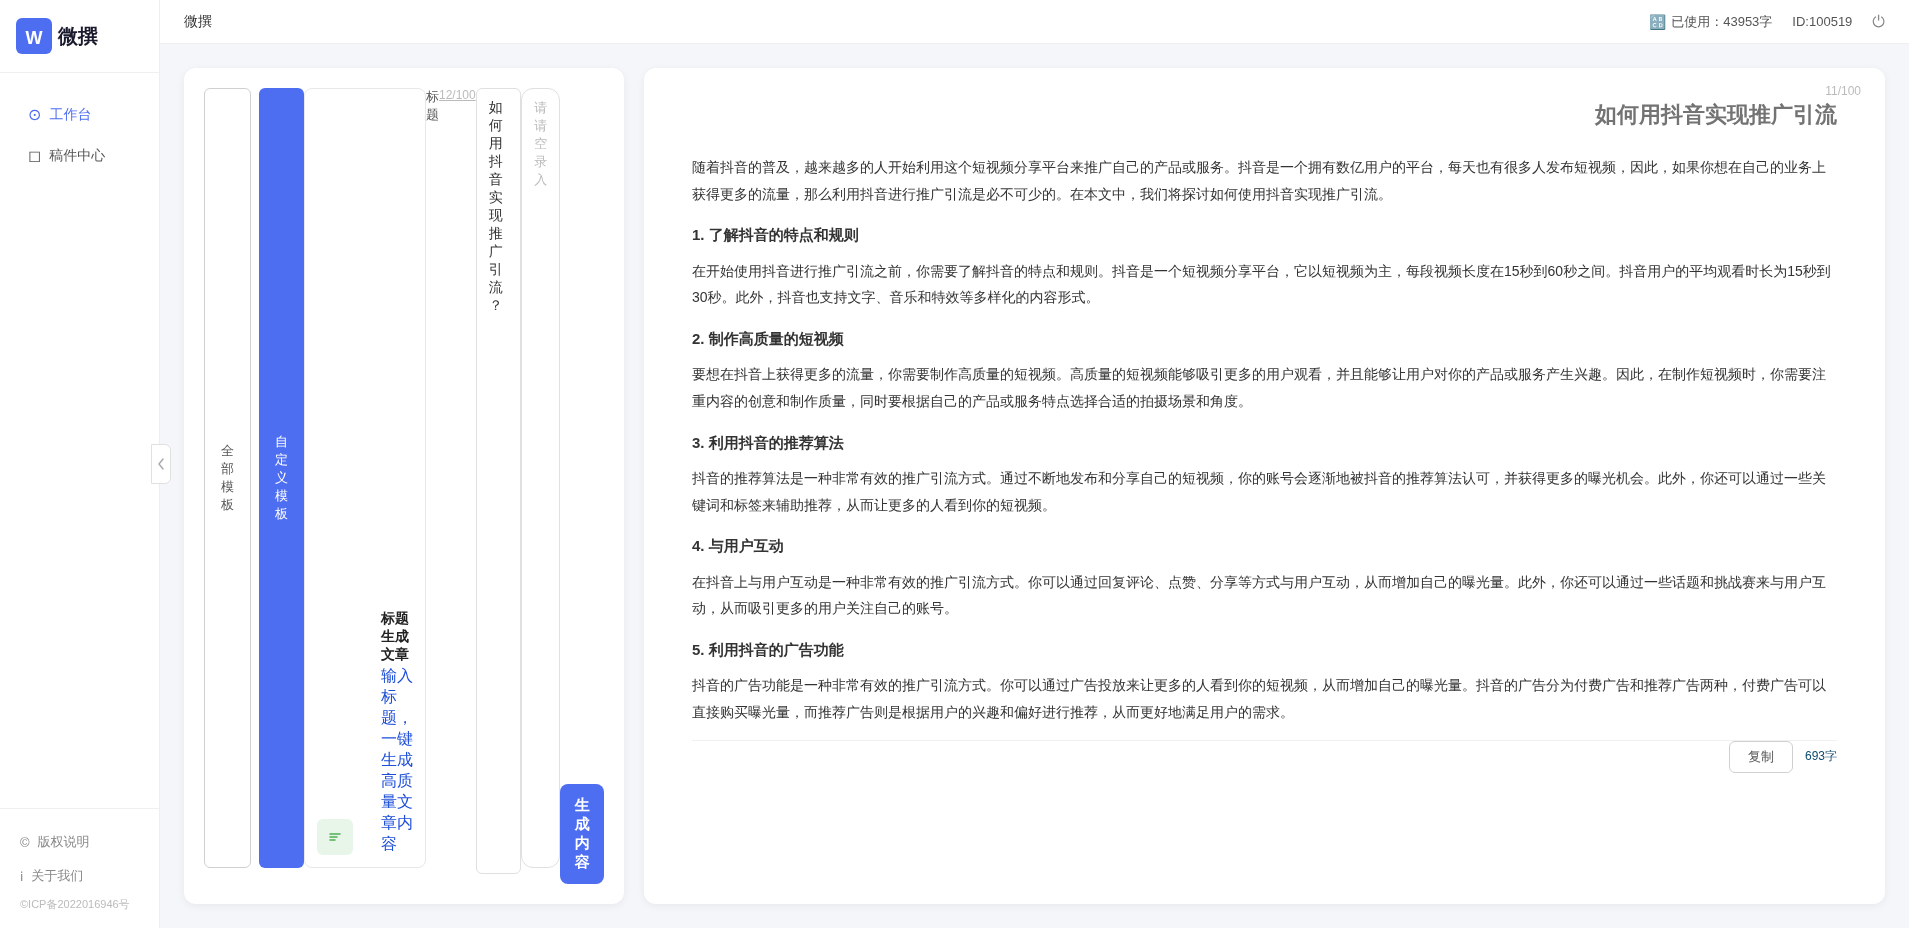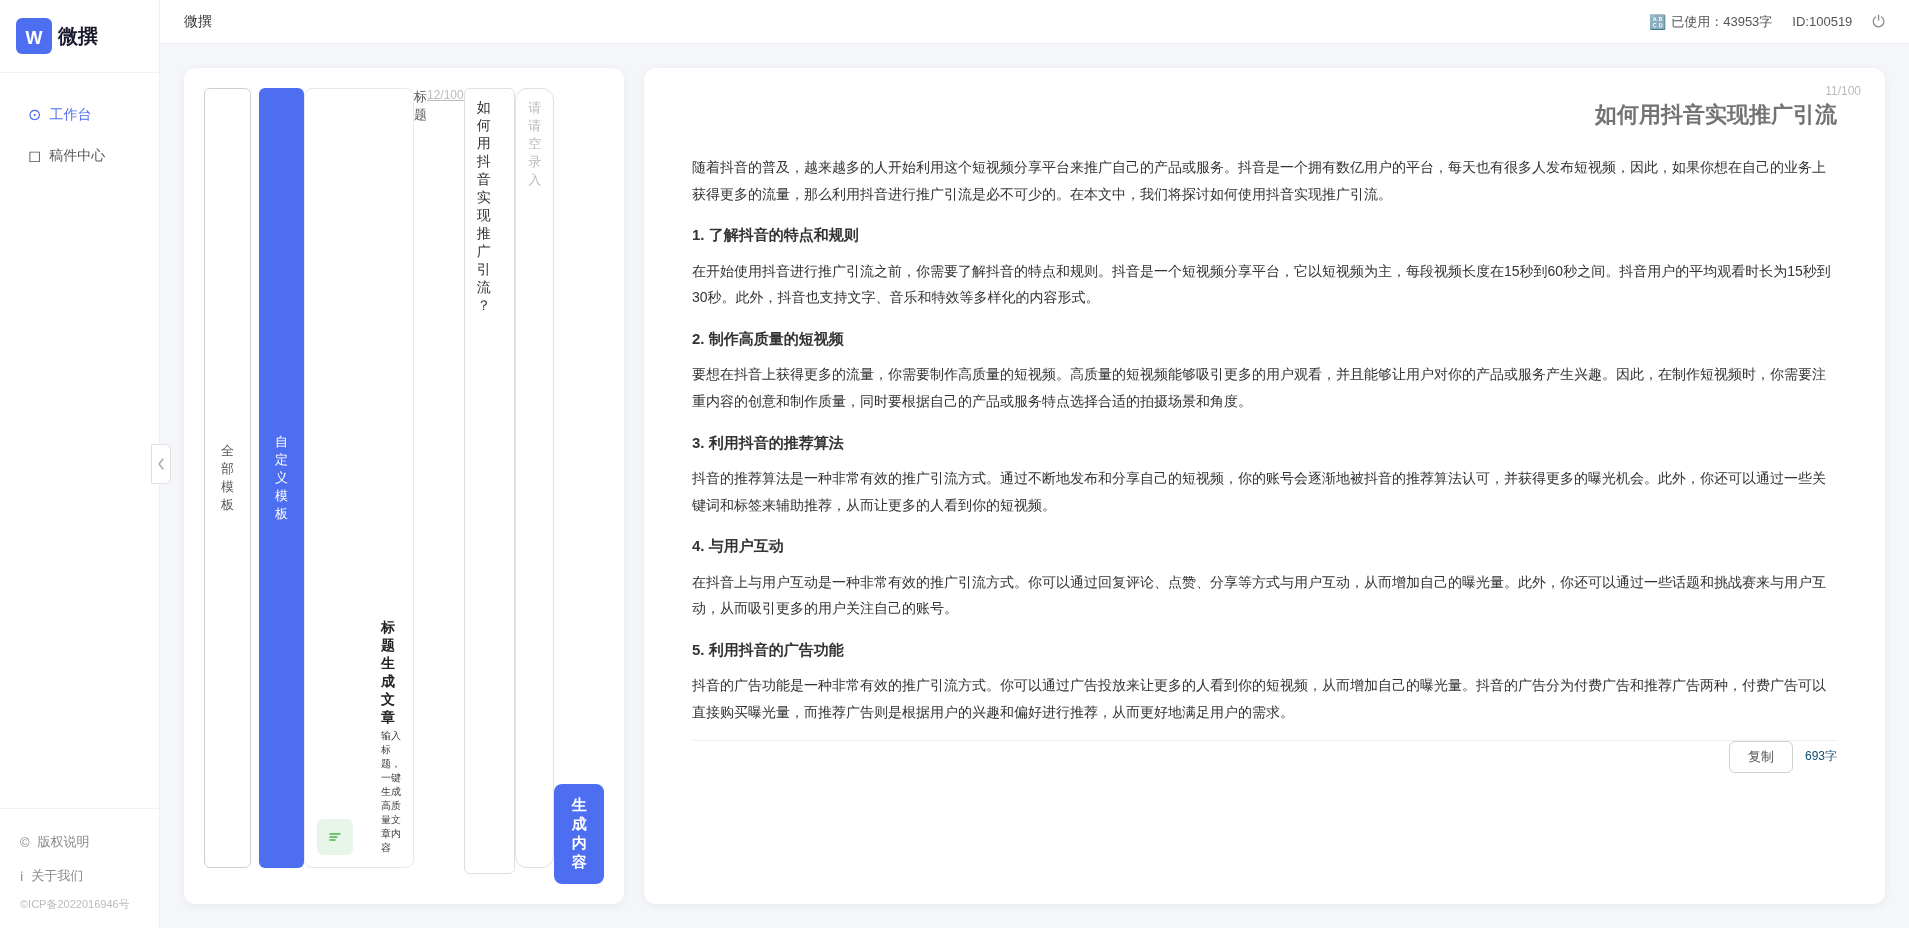--- a/index.html
+++ b/index.html
@@ -178,21 +178,21 @@
       background: #e8f5e9;
       border-radius: 6px;
       display: flex;
       align-items: center;
       justify-content: center;
       color: #4caf50;
       font-size: 18px;
     }
     .template-card-info { flex: 1; }
     .template-card-title { font-size: 14px; font-weight: 600; color: #222; margin-bottom: 2px; }
-    .template-card-desc { font-size: 10px; color: #404040; }
+    .template-card-desc { font-size: 16px; color: #1d4ed8; }
 
     .field-label {
       font-size: 13px;
       color: #555;
       margin-bottom: 6px;
       display: flex;
       justify-content: space-between;
     }
     .field-count { color: #bbb; font-size: 12px; text-decoration: underline; }
 

